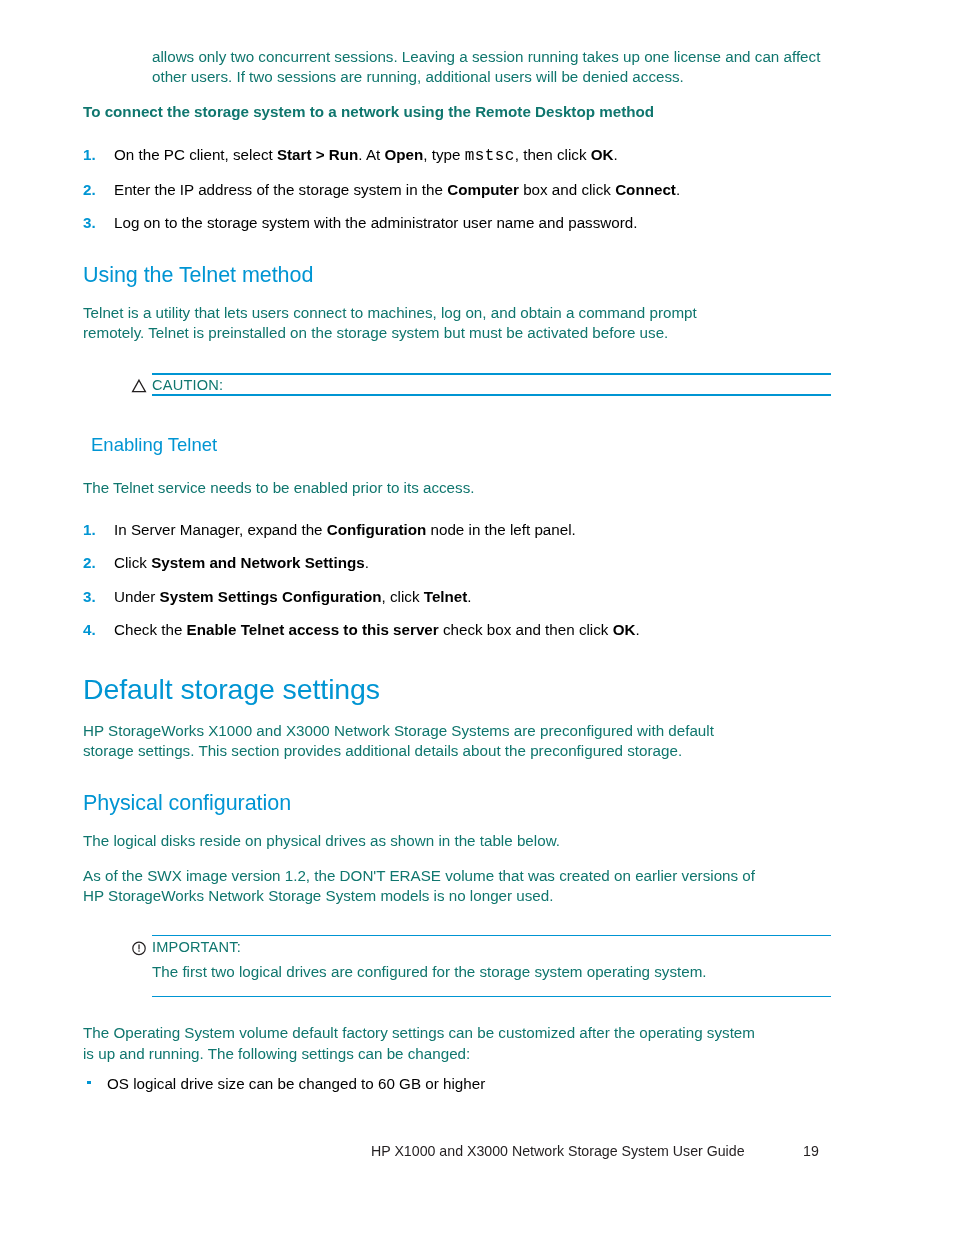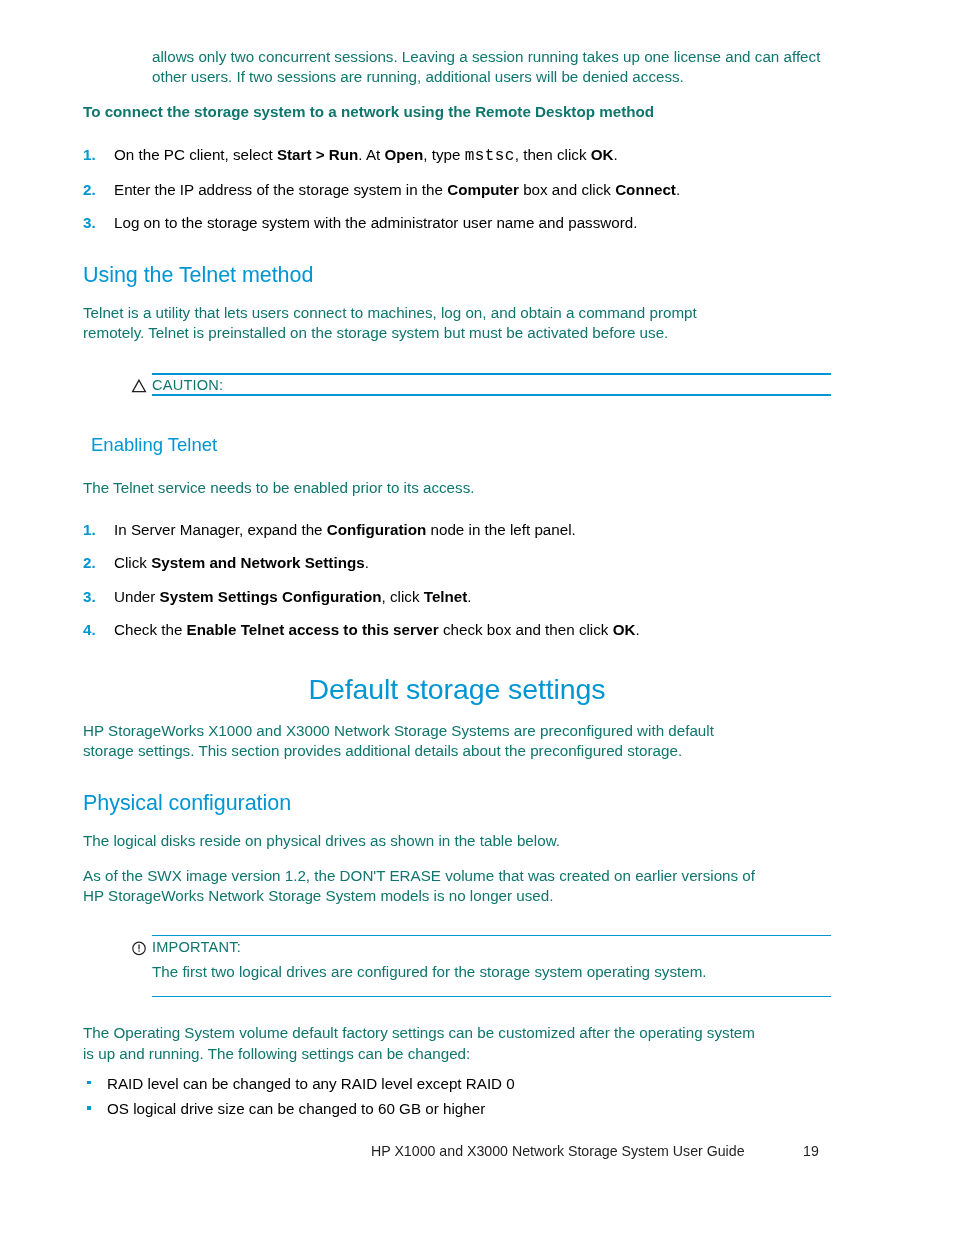--- a/index.html
+++ b/index.html
@@ -28,21 +28,20 @@
 
   
   .h1 {
     color: #0095d3;
     font-size: 28.5px;
     font-weight: 400;
     line-height: 1.12;
     letter-spacing: -0.1px;
     margin: 0;
     padding: 0;
-    text-align: center;
   }
   .h2 {
     color: #0095d3;
     font-size: 21.5px;
     font-weight: 400;
     line-height: 1.14;
     letter-spacing: -0.05px;
     margin: 0;
     padding: 0;
   }
@@ -291,21 +290,21 @@
       <div class="admon-rule-bottom"></div>
     </div>
 
     <div style="height:26px;"></div>
 
     <p class="body indent">The Operating System volume default factory settings can be customized after the operating system is up and running. The following settings can be changed:</p>
 
     <div style="height:5px;"></div>
 
     <ul class="bullets indent" id="pc-bullets">
-        <li><span class="dot"></span><span>RAID level can be changed to any RAID level except RAID 0</span></li>
+        <li><span class="dot"></span></li>
         <li><span class="dot"></span><span>OS logical drive size can be changed to 60 GB or higher</span></li>
       </ul>
 
   </div>
 
   <div class="footer">
     <div class="footer-inner">
       <span class="footer-title">HP X1000 and X3000 Network Storage System User Guide</span>
       <span class="footer-page">19</span>
     </div>

